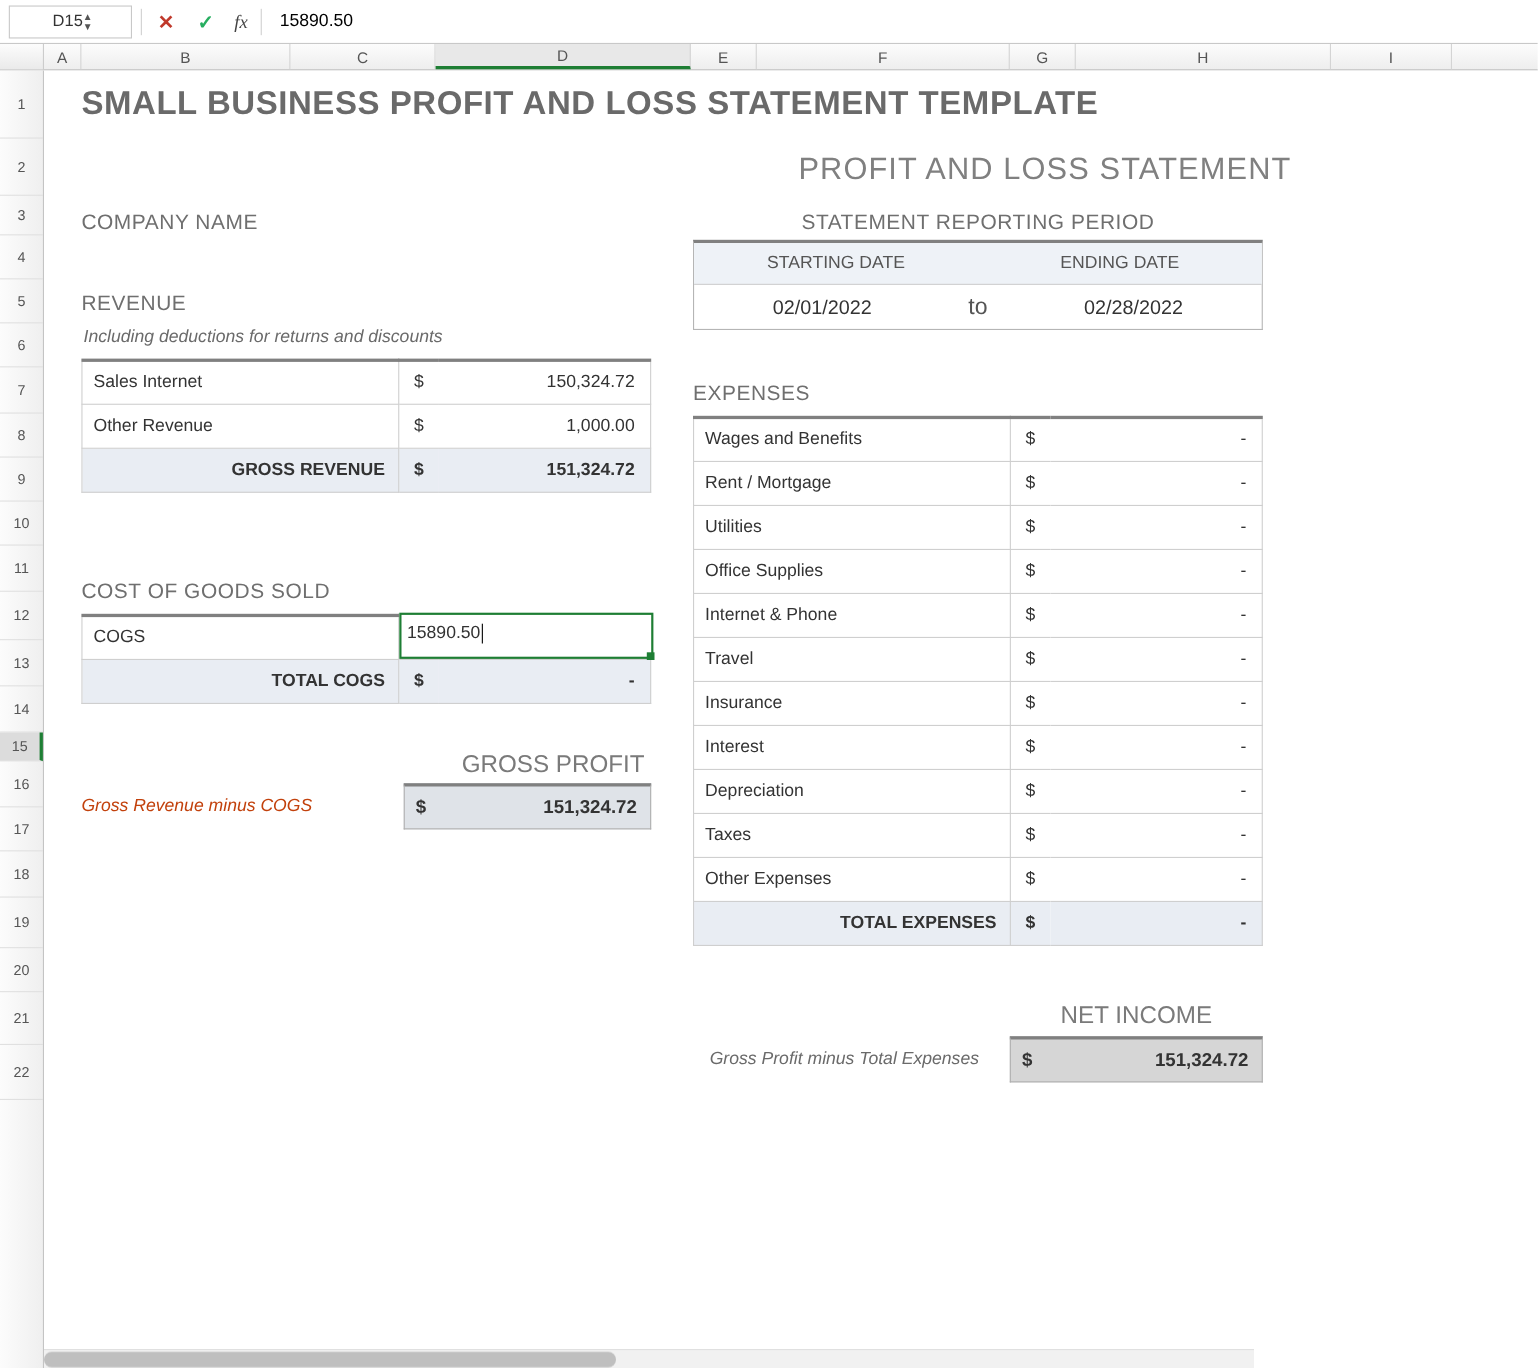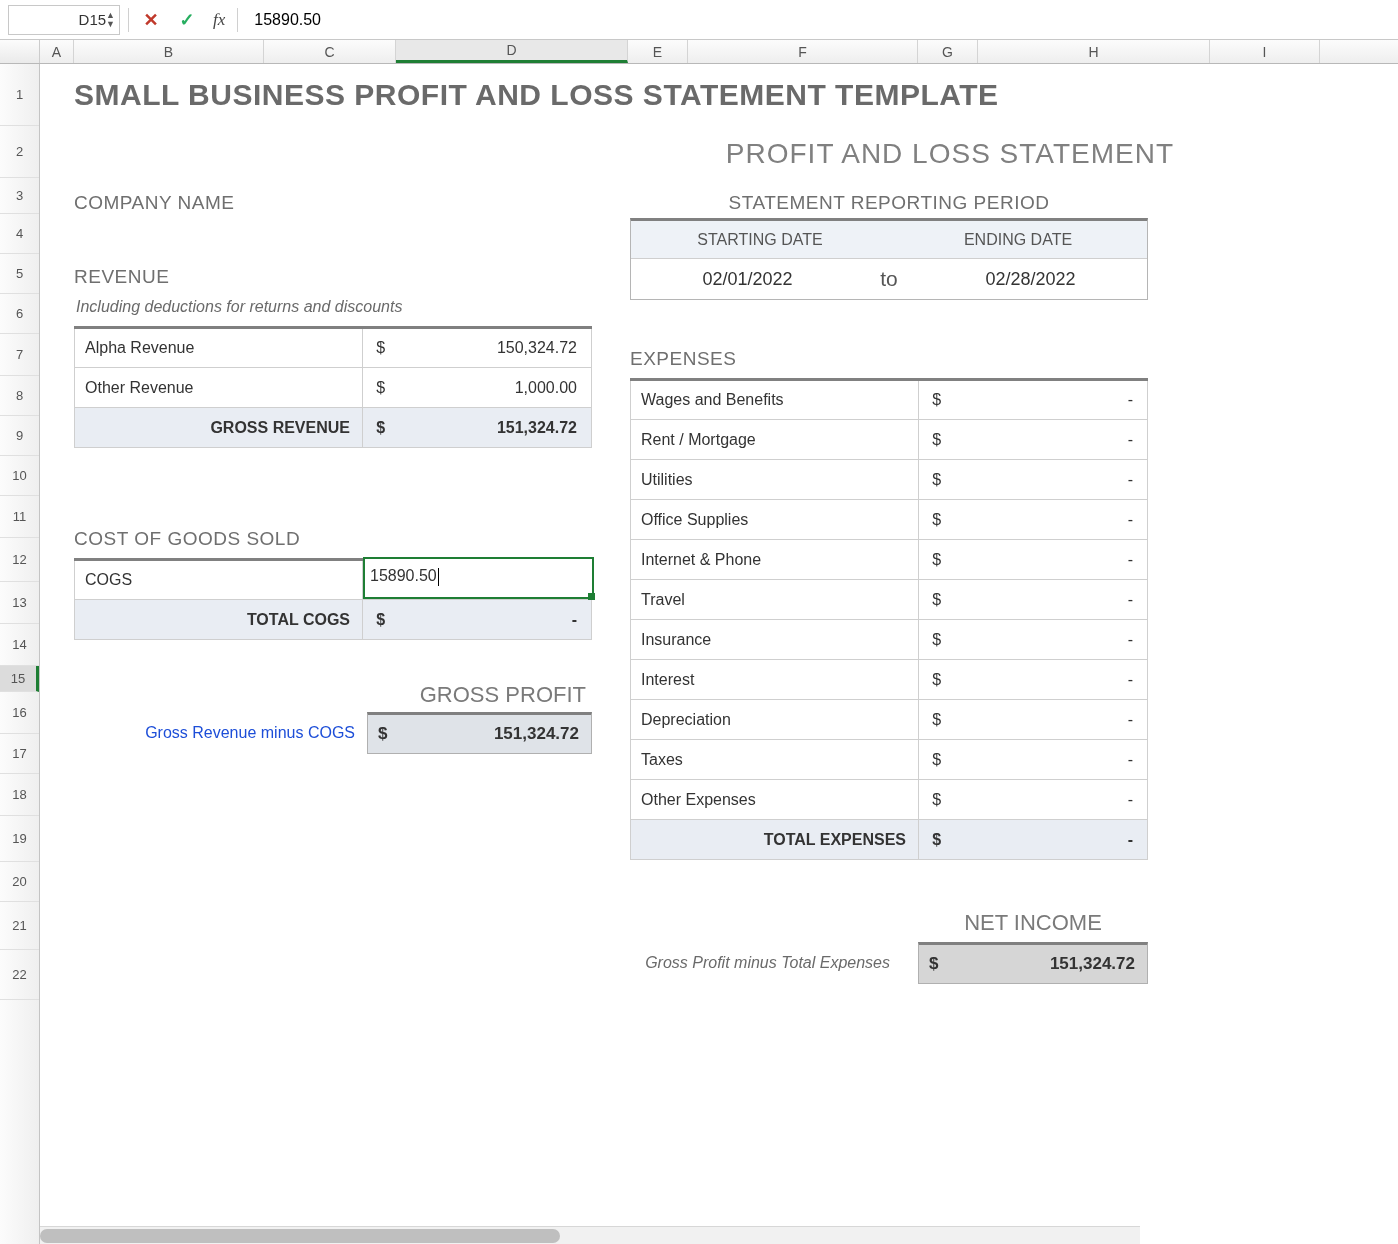--- a/index.html
+++ b/index.html
@@ -20,21 +20,21 @@
     background: #fff;
     padding: 0 8px;
     gap: 8px;
   }
   .name-box {
     width: 112px;
     height: 30px;
     border: 1px solid #c8c8c8;
     display: flex;
     align-items: center;
-    justify-content: flex-end;
+    justify-content: center;
     padding: 0 4px 0 8px;
     font-family: Arial, sans-serif;
     font-size: 15px;
   }
   .stepper { display:flex; flex-direction:column; gap:1px; }
   .stepper span { font-size:9px; line-height:8px; color:#555; }
   .fb-btn {
     width: 28px; height: 28px;
     display:flex; align-items:center; justify-content:center;
     font-size: 18px; font-weight: bold;
@@ -249,23 +249,24 @@
     margin-top:4px;
   }
   .profit-label {
     font-size:22px;
     color:#7a7a7a;
     text-align:right;
     width:100%;
     padding-right:6px;
   }
   .profit-note {
-    color:#1d4ed8;
-    font-size:16px;
-    text-align:right;
+    font-style:italic;
+    color:#c2410c;
+    font-size:16px;
+    text-align:left;
     width:288px;
   }
   .profit-cell {
     width:230px;
     height:42px;
     border:1px solid #b0b0b0;
     border-top:3px solid #808080;
     background:#dfe3e8;
     display:flex;
     align-items:center;
@@ -389,21 +390,21 @@
             <div class="section-label">COMPANY NAME</div>
 
             <div style="height:48px"></div>
 
             <div class="section-label">REVENUE</div>
             <div class="italic-note" style="padding-top:6px;">Including deductions for returns and discounts</div>
 
             <table class="data">
               <tbody id="revenue-rows">
                   <tr>
-                    <td class="label">Alpha Revenue</td>
+                    <td class="label">Sales Internet</td>
                     <td class="money-sym">$</td>
                     <td class="amount">150,324.72</td>
                   </tr>
                   <tr>
                     <td class="label">Other Revenue</td>
                     <td class="money-sym">$</td>
                     <td class="amount">1,000.00</td>
                   </tr>
                 </tbody>
               <tbody>

